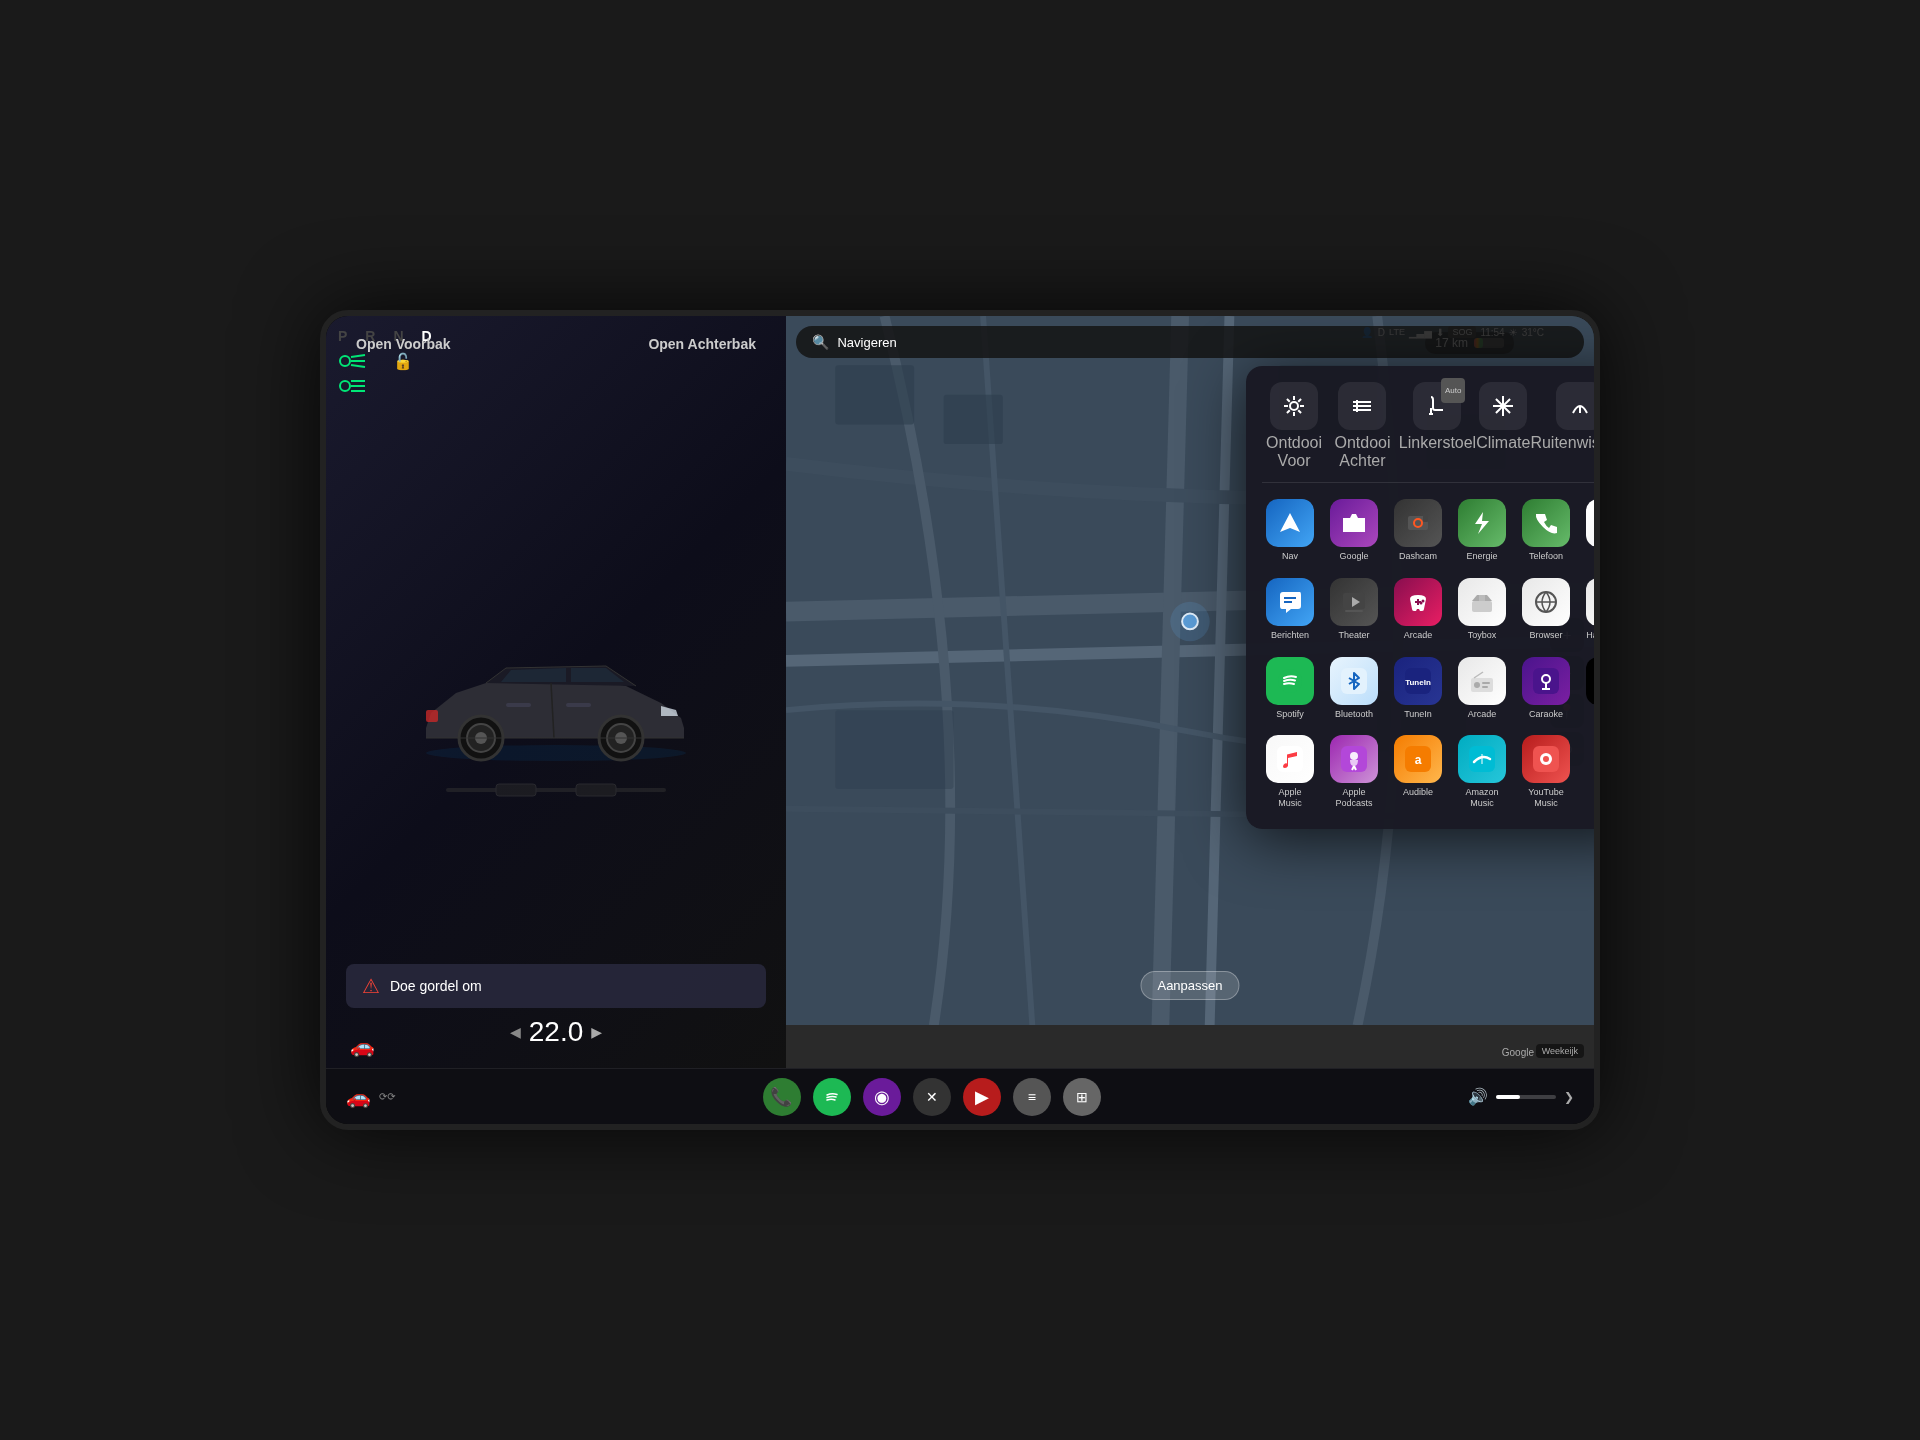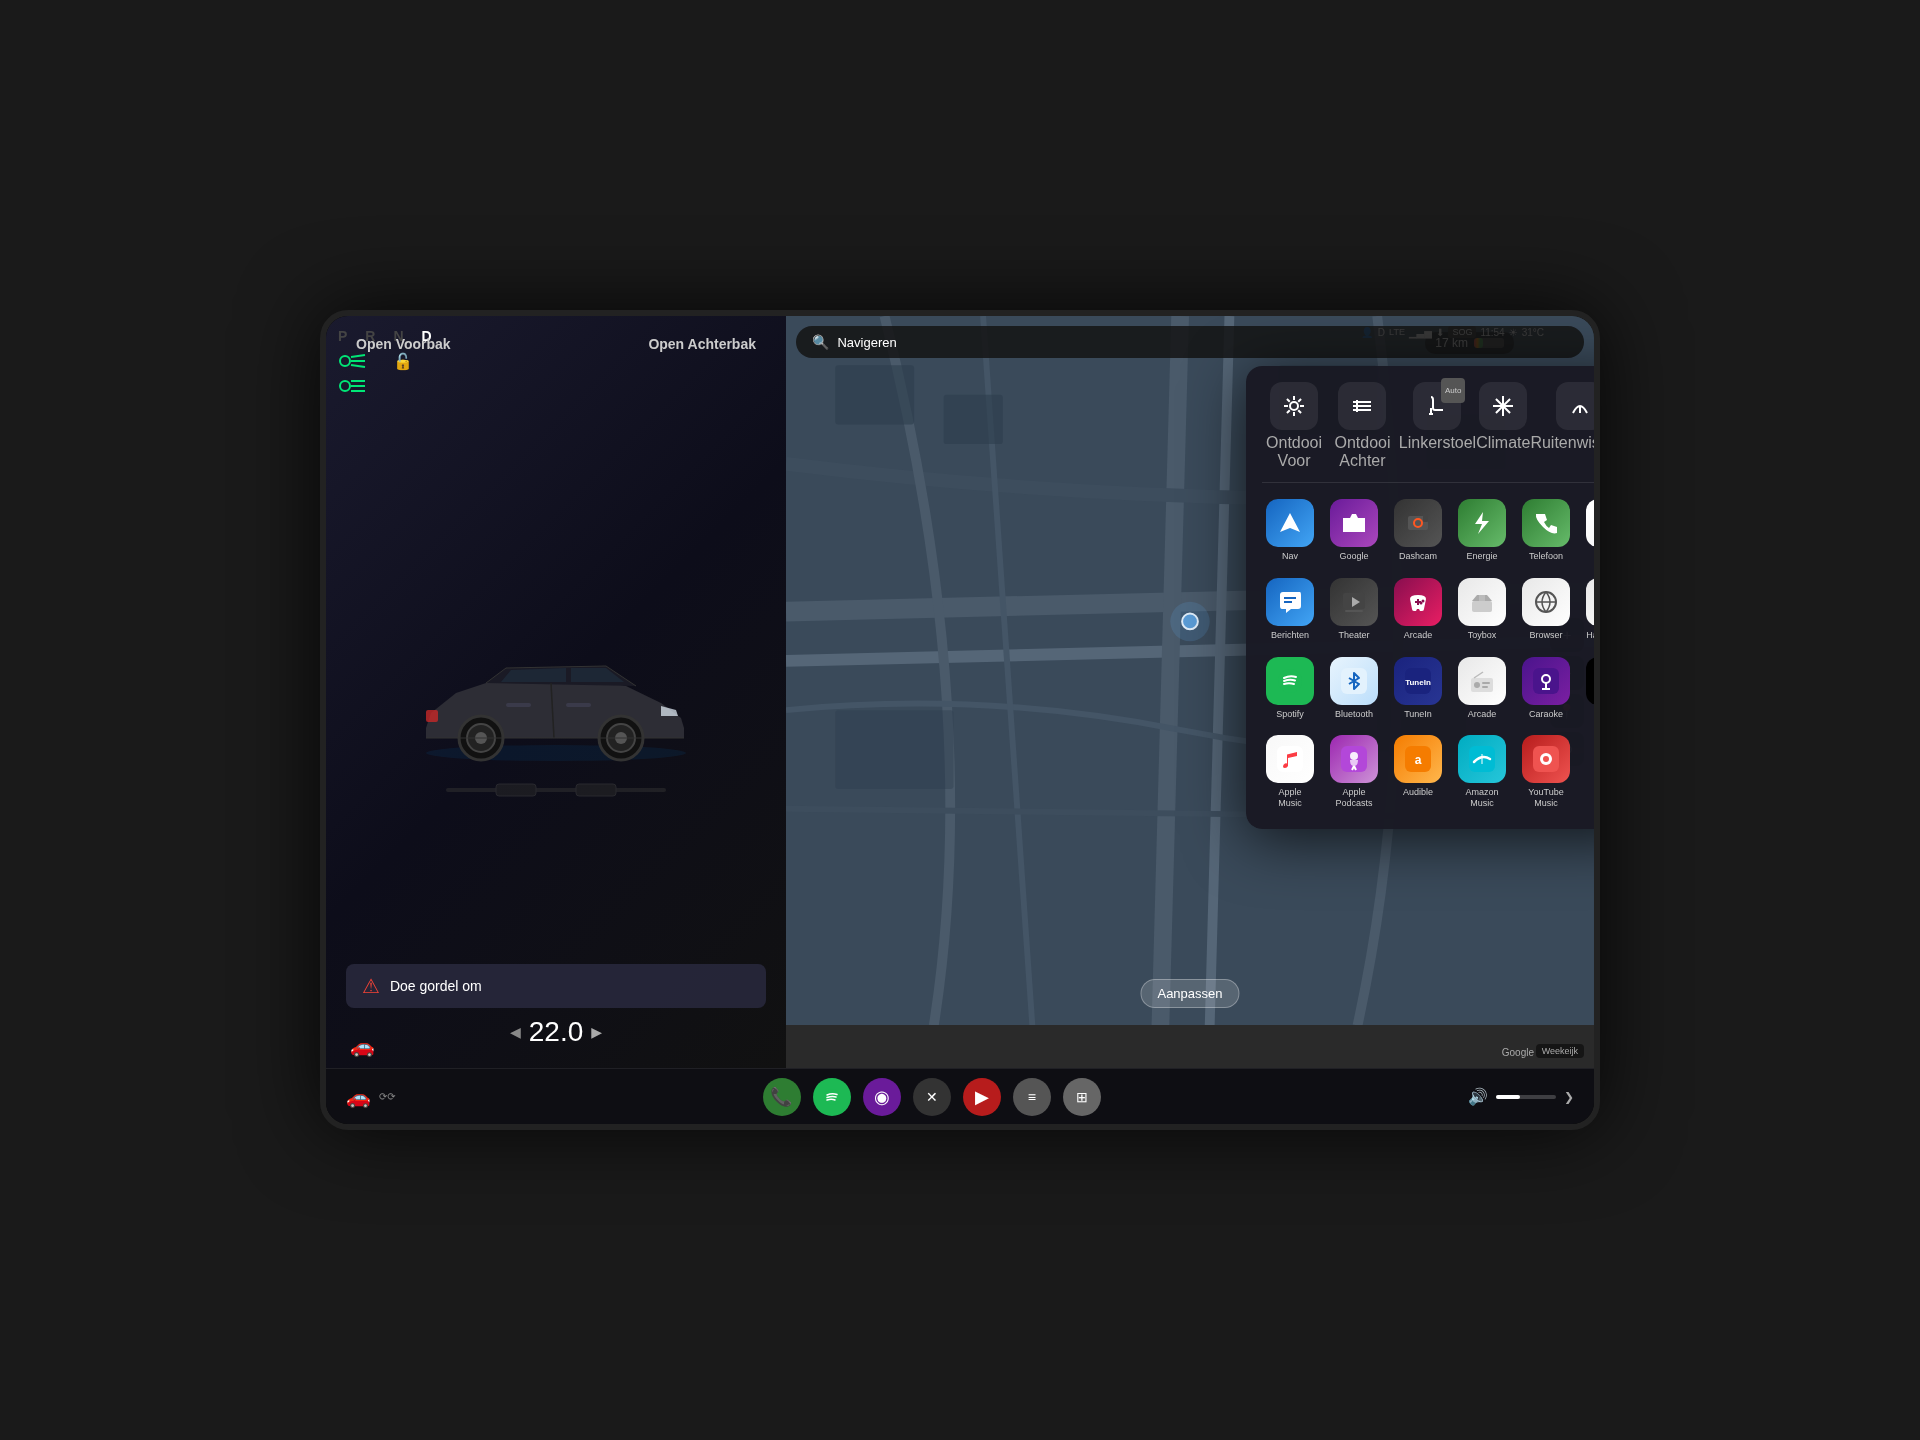--- a/index.html
+++ b/index.html
@@ -184,21 +184,21 @@
       align-items: center;
       gap: 8px;
       color: #fff;
       font-size: 13px;
     }
 
     .search-icon { color: #888; font-size: 14px; }
 
     .aanpassen-btn {
       position: absolute;
-      bottom: 60px;
+      bottom: 68px;
       left: 50%;
       transform: translateX(-50%);
       background: rgba(255,255,255,0.15);
       border: 1px solid rgba(255,255,255,0.3);
       border-radius: 16px;
       padding: 6px 16px;
       color: #fff;
       font-size: 13px;
       font-weight: 500;
       cursor: pointer;

